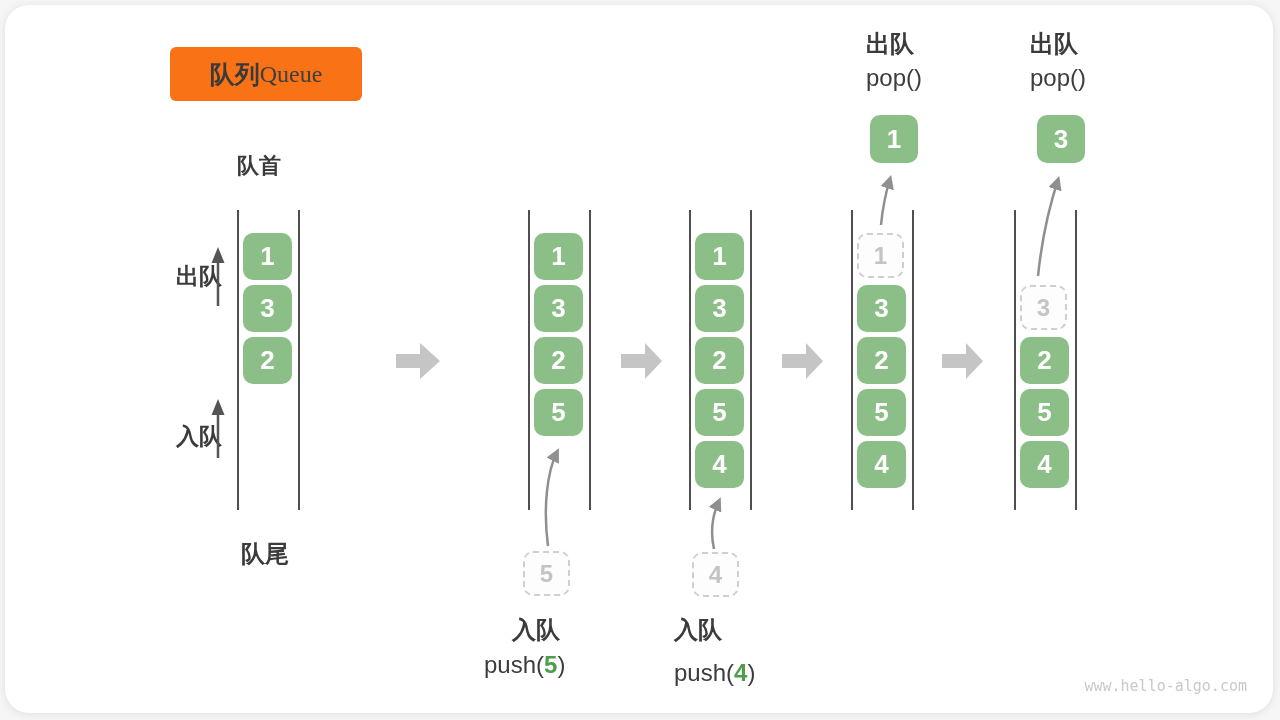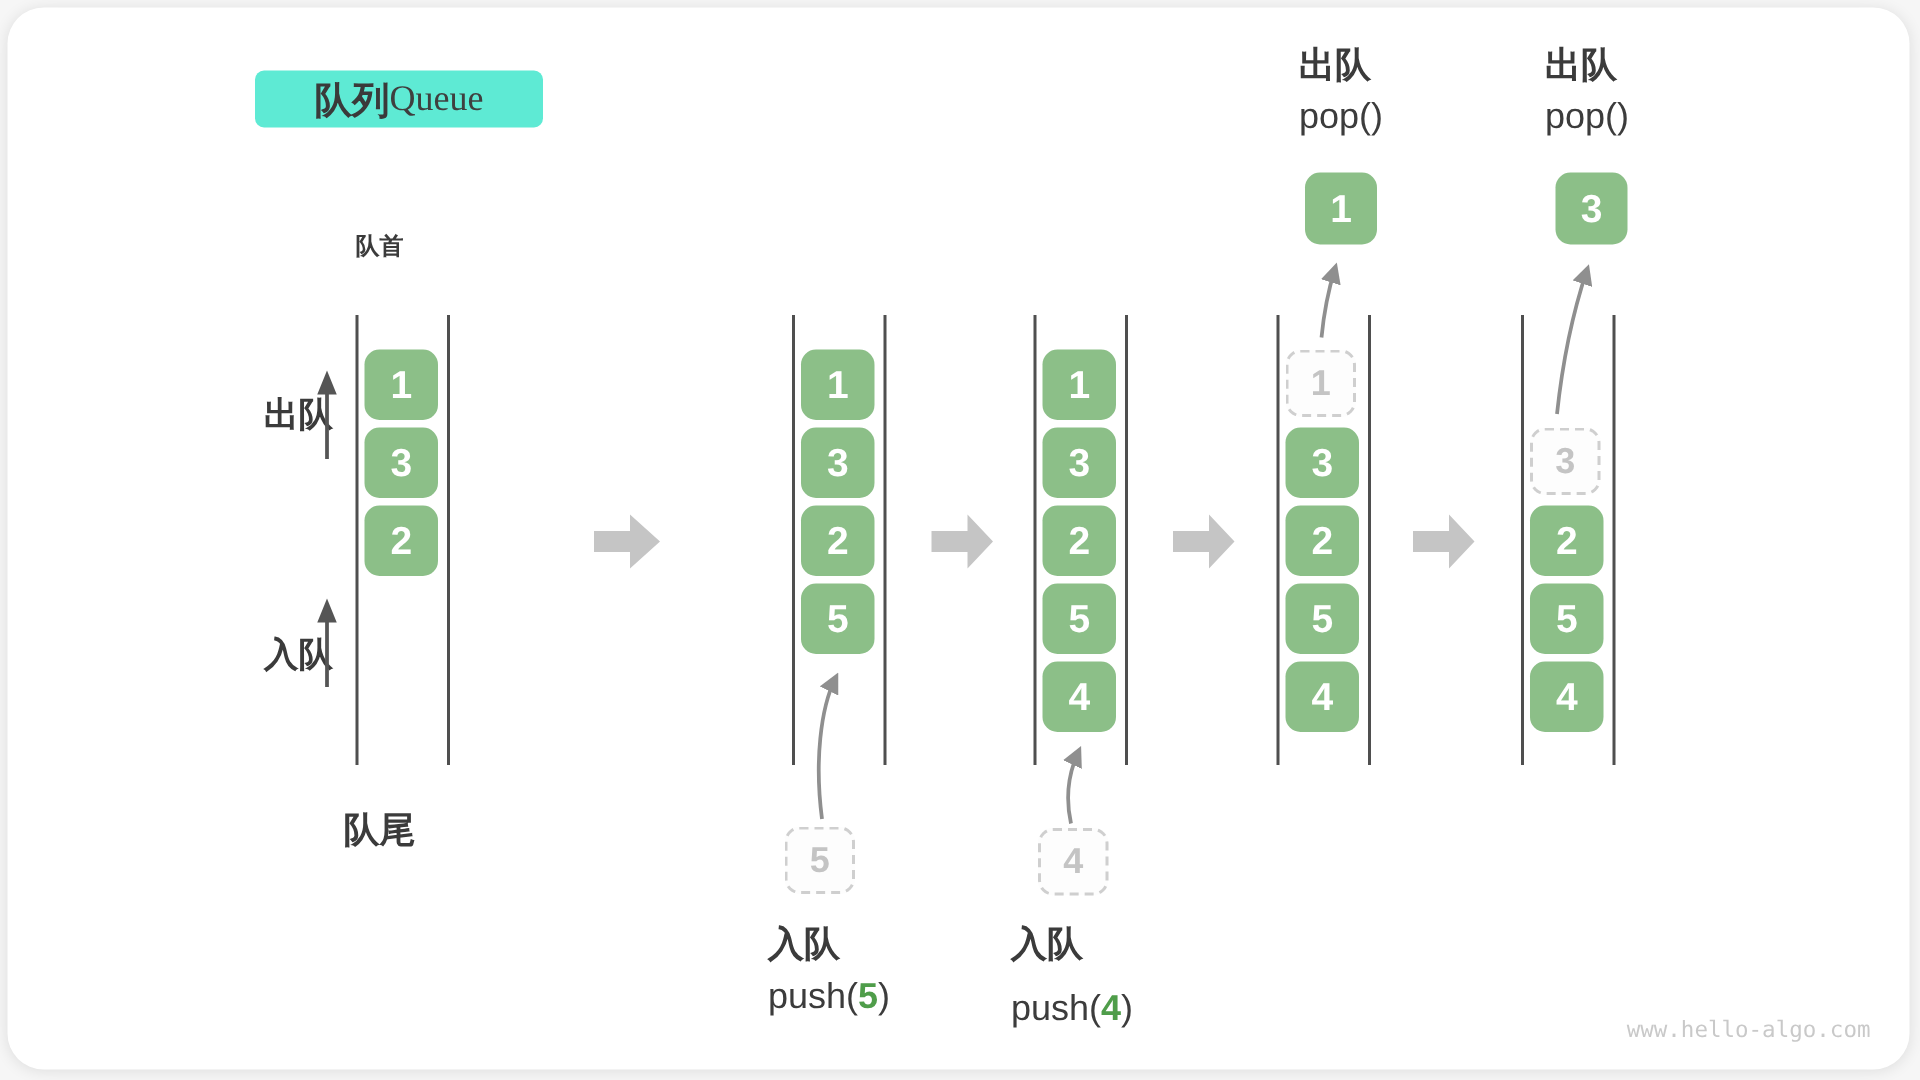--- a/index.html
+++ b/index.html
@@ -11,22 +11,22 @@
     overflow:hidden;
   }
   .card{
     position:absolute;left:5px;top:5px;width:1268px;height:708px;
     background:#ffffff;border-radius:24px;
     box-shadow:0 1px 10px rgba(0,0,0,0.10);
   }
   .abs{position:absolute;}
   
   .title-box{
-    left:170px;top:47px;width:192px;height:38px;
-    background:#5eead4;border-radius:6px;
+    left:170px;top:47px;width:192px;height:54px;
+    background:#f97316;border-radius:6px;
     display:flex;align-items:center;justify-content:center;
   }
   .title-zh{font-size:25px;font-weight:bold;color:#3a3a3a;}
   .title-en{font-family:Liberation Serif, serif;font-size:24px;color:#3f3f3f;}
   
   .zh{font-size:23px;font-weight:bold;color:#3b3b3b;line-height:1.1;}
   
   .code{font-family:Liberation Sans, sans-serif;font-size:24px;color:#3c3c3c;line-height:1.1;}
   .code .arg{color:#4f9d4a;font-weight:bold;}
   
@@ -59,22 +59,22 @@
 </head>
 <body>
 
 <div class="card"></div>
 
 <div class="abs title-box">
   <span class="title-zh">队列</span>
   <span class="title-en">Queue</span>
 </div>
 
-<div class="abs zh" style="left:237px;top:156px;font-size:16px;">队首</div>
-<div class="abs zh" style="left:229px;top:541px;font-size:24px;">队尾</div>
+<div class="abs zh" style="left:237px;top:156px;font-size:22px;font-family:Liberation Mono, monospace;">队首</div>
+<div class="abs zh" style="left:241px;top:541px;font-size:24px;">队尾</div>
 
 <div class="abs zh" style="left:176px;top:264px;">出队</div>
 <div class="abs zh" style="left:176px;top:424px;">入队</div>
 
 <div>
   <div class="abs vline" style="left:237px"></div>
   <div class="abs vline" style="left:298px"></div>
   <div class="abs box b1 r0">1</div>
   <div class="abs box b1 r1">3</div>
   <div class="abs box b1 r2">2</div>
@@ -82,21 +82,21 @@
 
 <div>
   <div class="abs vline" style="left:528px"></div>
   <div class="abs vline" style="left:589px"></div>
   <div class="abs box b2 r0">1</div>
   <div class="abs box b2 r1">3</div>
   <div class="abs box b2 r2">2</div>
   <div class="abs box b2 r3">5</div>
   <div class="abs ghost" style="left:523px;top:551px">5</div>
   <div class="abs zh" style="left:512px;top:617px;font-size:24px;">入队</div>
-  <div class="abs code" style="left:512px;top:652px">
+  <div class="abs code" style="left:484px;top:652px">
     <span>push(</span><span class="arg">5</span><span>)</span>
   </div>
 </div>
 
 <div>
   <div class="abs vline" style="left:689px"></div>
   <div class="abs vline" style="left:750px"></div>
   <div class="abs box b3 r0">1</div>
   <div class="abs box b3 r1">3</div>
   <div class="abs box b3 r2">2</div>

